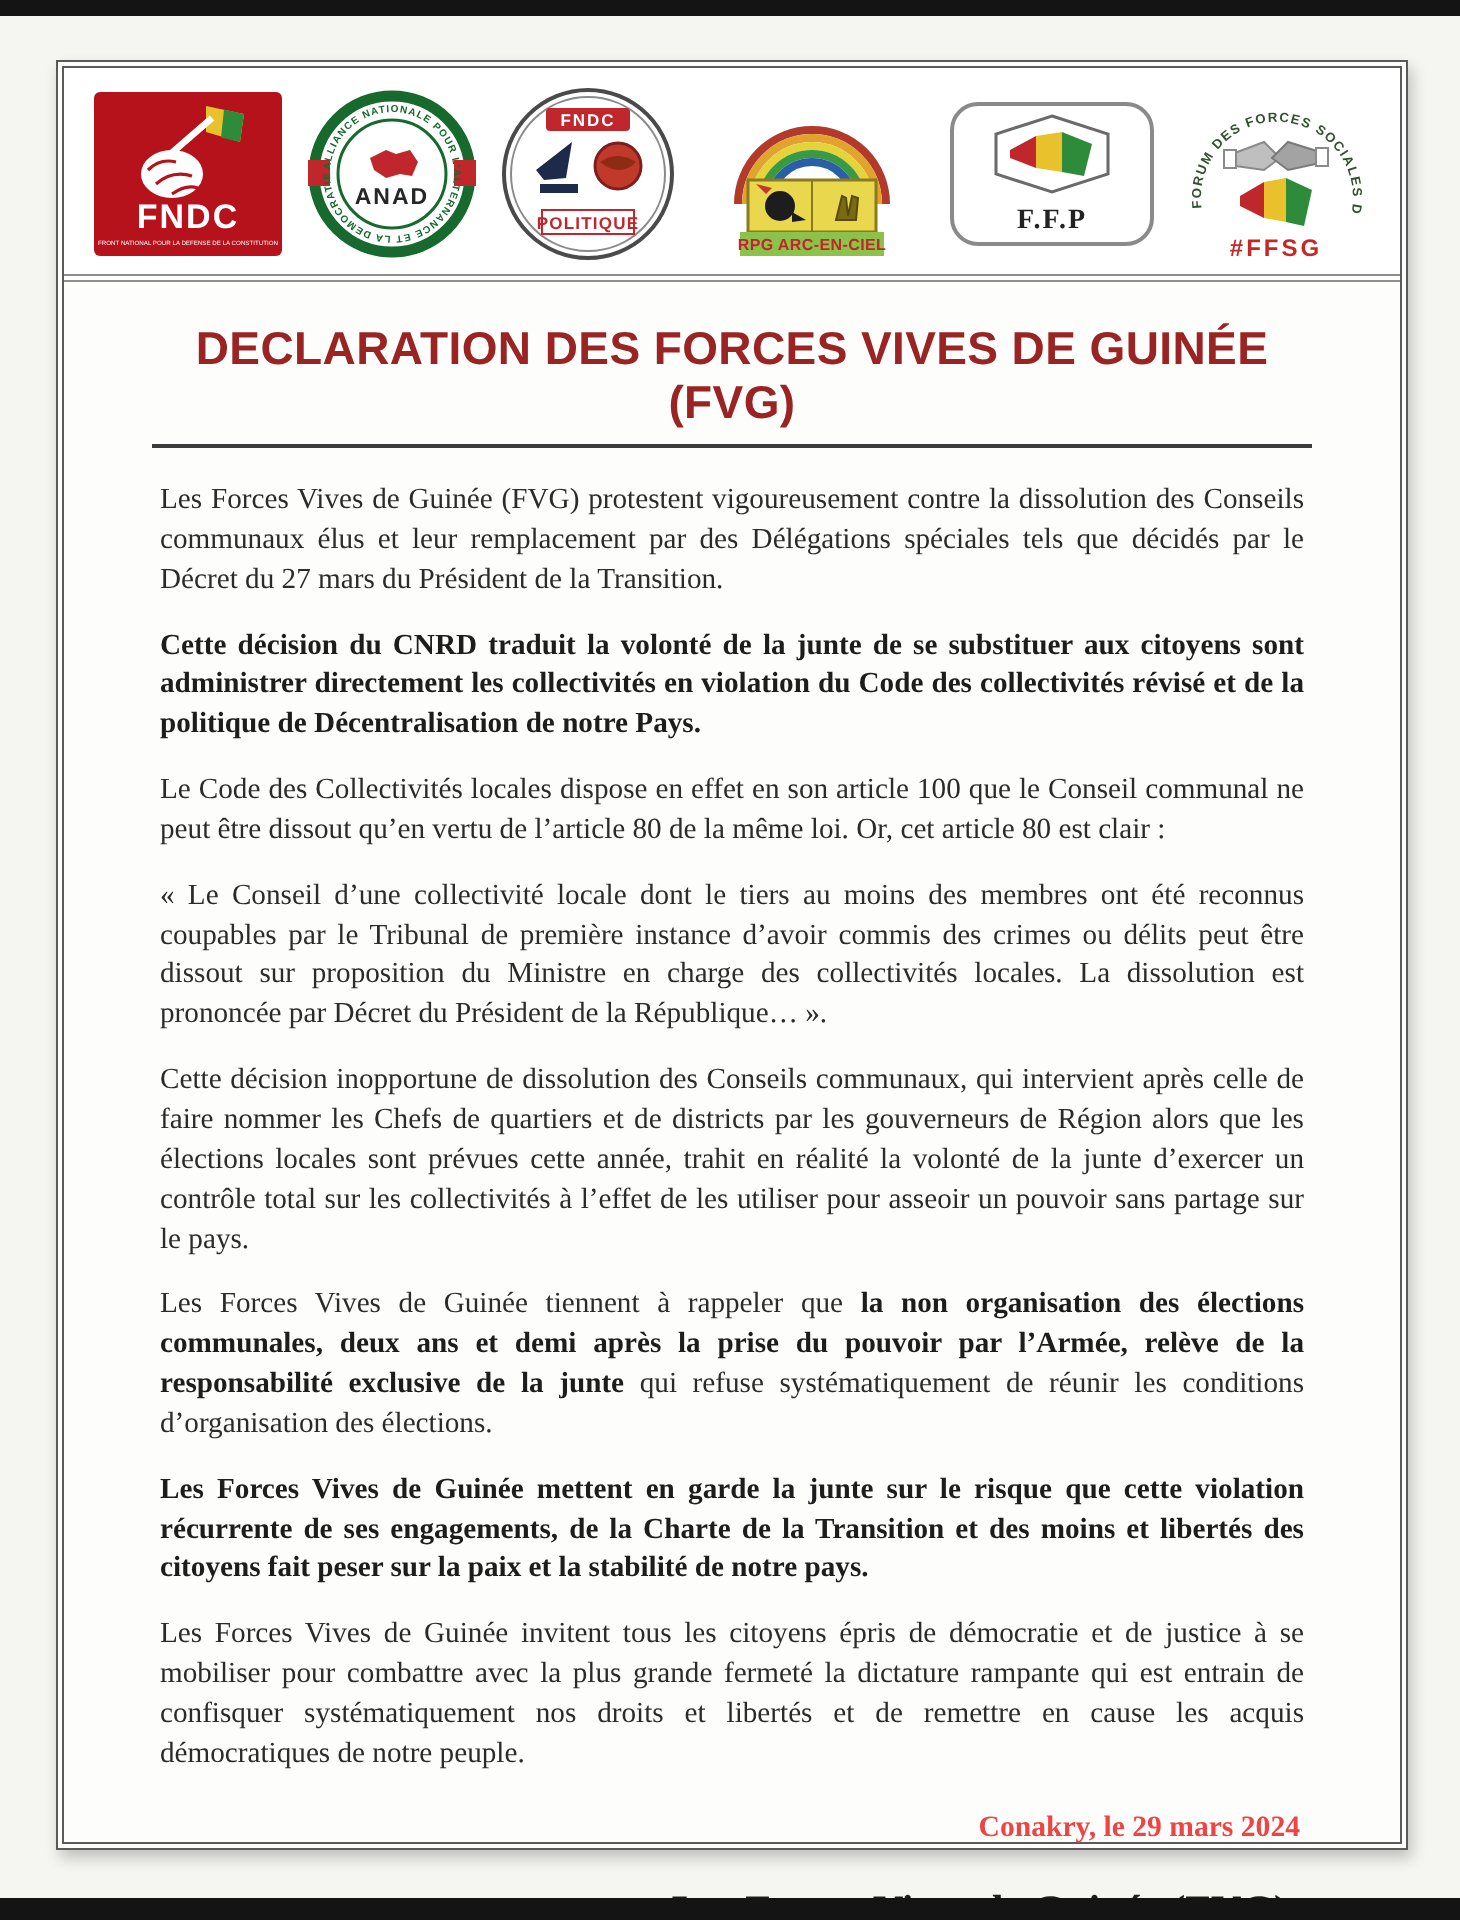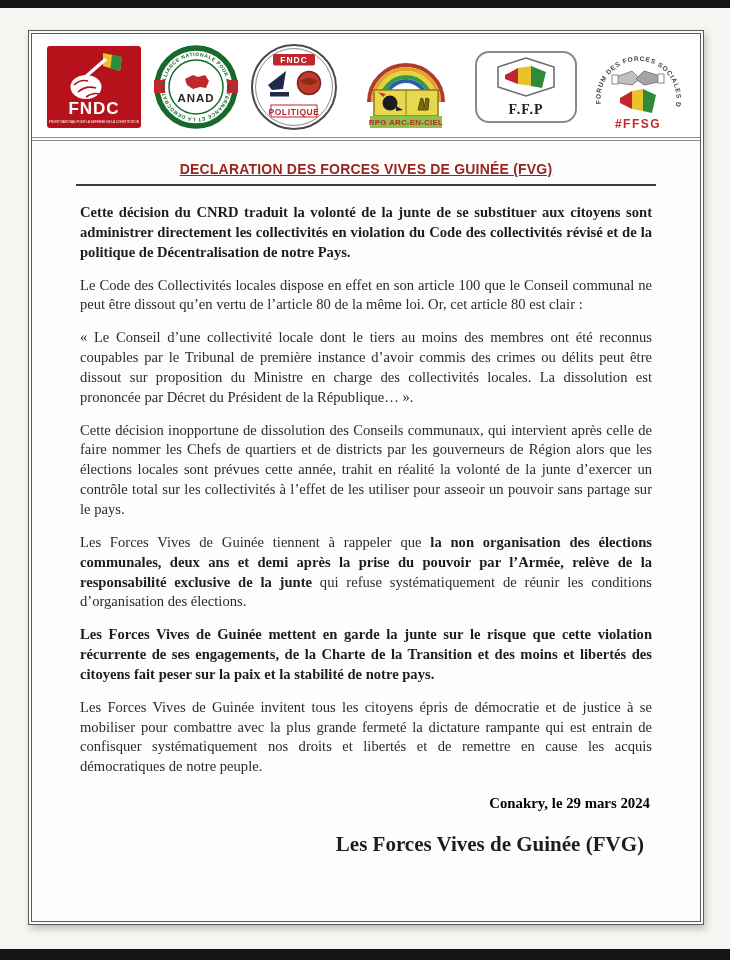--- a/index.html
+++ b/index.html
@@ -17,28 +17,28 @@
   }
   .logo-strip{
     height:97px;background:#ffffff;border-bottom:4px double #8f8f8f;
     display:flex;align-items:center;justify-content:space-between;
     padding:4px 14px 2px 14px;box-sizing:content-box;
   }
   .logo{flex:0 0 auto;display:block;}
   .title-wrap{padding:20px 40px 0 40px;text-align:center;}
   .doc-title{
     font-family:"Liberation Sans", sans-serif;font-weight:bold;
-    font-size:14px;color:#9a2423;letter-spacing:0.2px;margin:0;text-decoration:underline;
+    font-size:23px;color:#9a2423;letter-spacing:0.2px;margin:0;
   }
   .title-underline{border:none;border-top:2px solid #3c3c3c;margin:7px 4px 0 4px;}
   .doc-body{padding:17px 48px 0 48px;color:#2b2b2b;font-size:14.6px;line-height:1.36;}
   .doc-body p{margin:0 0 13px 0;text-align:justify;}
   .doc-body p.bold{font-weight:bold;color:#1d1d1d;}
   .doc-body p .b{font-weight:bold;color:#1d1d1d;}
-  .dateline{margin-top:16px;text-align:right;font-weight:bold;color:#000000;font-size:14.8px;padding-right:2px;}
+  .dateline{margin-top:16px;text-align:right;font-weight:bold;color:#ef4444;font-size:14.8px;padding-right:2px;}
   .signature{margin-top:17px;text-align:right;font-weight:bold;color:#1d1d1d;font-size:21px;padding-right:8px;}
   svg text{font-family:"Liberation Sans", sans-serif;}
   svg .serif{font-family:"Liberation Serif", serif;}
 </style>
 </head>
 <body>
 
 <div class="top-bar"></div>
 
 <div class="frame">
@@ -145,20 +145,21 @@
     </svg>
 
   </div>
 
   <div class="title-wrap">
     <h1 class="doc-title">DECLARATION DES FORCES VIVES DE GUINÉE (FVG)</h1>
     <hr class="title-underline">
   </div>
 
   <div class="doc-body">
+    <p class="normal">Les Forces Vives de Guinée (FVG) protestent vigoureusement contre la dissolution des Conseils communaux élus et leur remplacement par des Délégations spéciales tels que décidés par le Décret du 27 mars du Président de la Transition.</p>
     <p class="bold">Cette décision du CNRD traduit la volonté de la junte de se substituer aux citoyens sont administrer directement les collectivités en violation du Code des collectivités révisé et de la politique de Décentralisation de notre Pays.</p>
     <p class="normal">Le Code des Collectivités locales dispose en effet en son article 100 que le Conseil communal ne peut être dissout qu’en vertu de l’article 80 de la même loi. Or, cet article 80 est clair :</p>
     <p class="normal">« Le Conseil d’une collectivité locale dont le tiers au moins des membres ont été reconnus coupables par le Tribunal de première instance d’avoir commis des crimes ou délits peut être dissout sur proposition du Ministre en charge des collectivités locales. La dissolution est prononcée par Décret du Président de la République… ».</p>
     <p class="normal">Cette décision inopportune de dissolution des Conseils communaux, qui intervient après celle de faire nommer les Chefs de quartiers et de districts par les gouverneurs de Région alors que les élections locales sont prévues cette année, trahit en réalité la volonté de la junte d’exercer un contrôle total sur les collectivités à l’effet de les utiliser pour asseoir un pouvoir sans partage sur le pays.</p>
     <p class="normal"><span>Les Forces Vives de Guinée tiennent à rappeler que </span><span class="b">la non organisation des élections communales, deux ans et demi après la prise du pouvoir par l’Armée, relève de la responsabilité exclusive de la junte </span><span>qui refuse systématiquement de réunir les conditions d’organisation des élections.</span></p>
     <p class="bold">Les Forces Vives de Guinée mettent en garde la junte sur le risque que cette violation récurrente de ses engagements, de la Charte de la Transition et des moins et libertés des citoyens fait peser sur la paix et la stabilité de notre pays.</p>
     <p class="normal">Les Forces Vives de Guinée invitent tous les citoyens épris de démocratie et de justice à se mobiliser pour combattre avec la plus grande fermeté la dictature rampante qui est entrain de confisquer systématiquement nos droits et libertés et de remettre en cause les acquis démocratiques de notre peuple.</p>
 
     <div class="dateline">Conakry, le 29 mars 2024</div>
     <div class="signature">Les Forces Vives de Guinée (FVG)</div>

